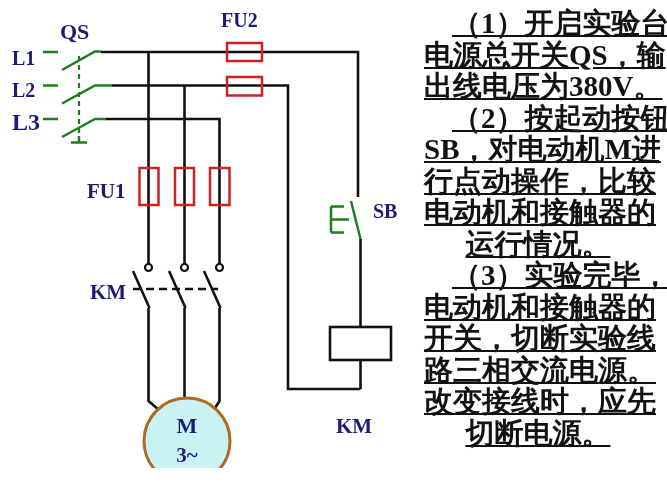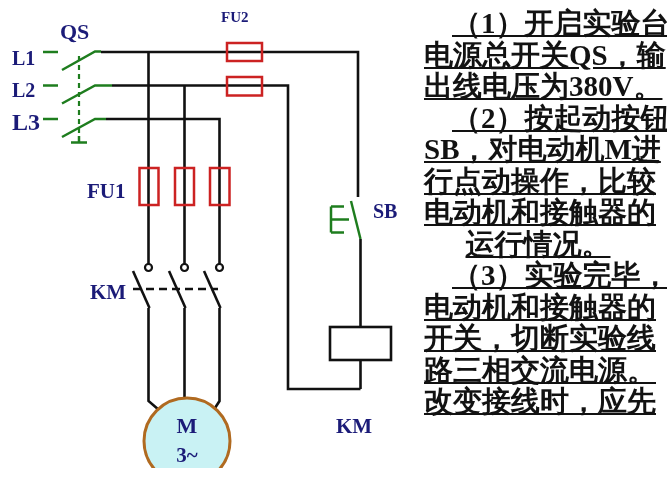--- a/index.html
+++ b/index.html
@@ -93,21 +93,21 @@
 
     <rect class="coil" x="330" y="327" width="61" height="33"></rect>
 
     <circle class="motor-circle" cx="187" cy="441" r="43"></circle>
   </svg>
 
   <div class="lbl" style="left:60px;top:20px;font-size:22px;">QS</div>
   <div class="lbl" style="left:12px;top:47px;font-size:20px;">L1</div>
   <div class="lbl" style="left:12px;top:79px;font-size:20px;">L2</div>
   <div class="lbl" style="left:12px;top:109px;font-size:24px;">L3</div>
-  <div class="lbl" style="left:221px;top:9px;font-size:15px;">FU2</div>
+  <div class="lbl" style="left:221px;top:9px;font-size:20px;">FU2</div>
   <div class="lbl" style="left:87px;top:180px;font-size:21px;">FU1</div>
   <div class="lbl" style="left:90px;top:281px;font-size:21px;">KM</div>
   <div class="lbl" style="left:373px;top:200px;font-size:20px;">SB</div>
   <div class="lbl" style="left:336px;top:415px;font-size:21px;">KM</div>
 
   <div class="motor-lbl" style="top:414px;font-size:22px;">M</div>
   <div class="motor-lbl" style="top:444px;font-size:21px;">3~</div>
 
   <div id="instructions">
     <div class="t-line t-indent">（1）开启实验台</div>
@@ -116,15 +116,16 @@
     <div class="t-line t-indent">（2）按起动按钮</div>
     <div class="t-line">SB，对电动机M进</div>
     <div class="t-line">行点动操作，比较</div>
     <div class="t-line">电动机和接触器的</div>
     <div class="t-line t-center">运行情况。</div>
     <div class="t-line t-indent">（3）实验完毕，</div>
     <div class="t-line">电动机和接触器的</div>
     <div class="t-line">开关，切断实验线</div>
     <div class="t-line">路三相交流电源。</div>
     <div class="t-line">改变接线时，应先</div>
+    <div class="t-line t-center">切断电源。</div>
   </div>
 
 </div>
 
 </body></html>

